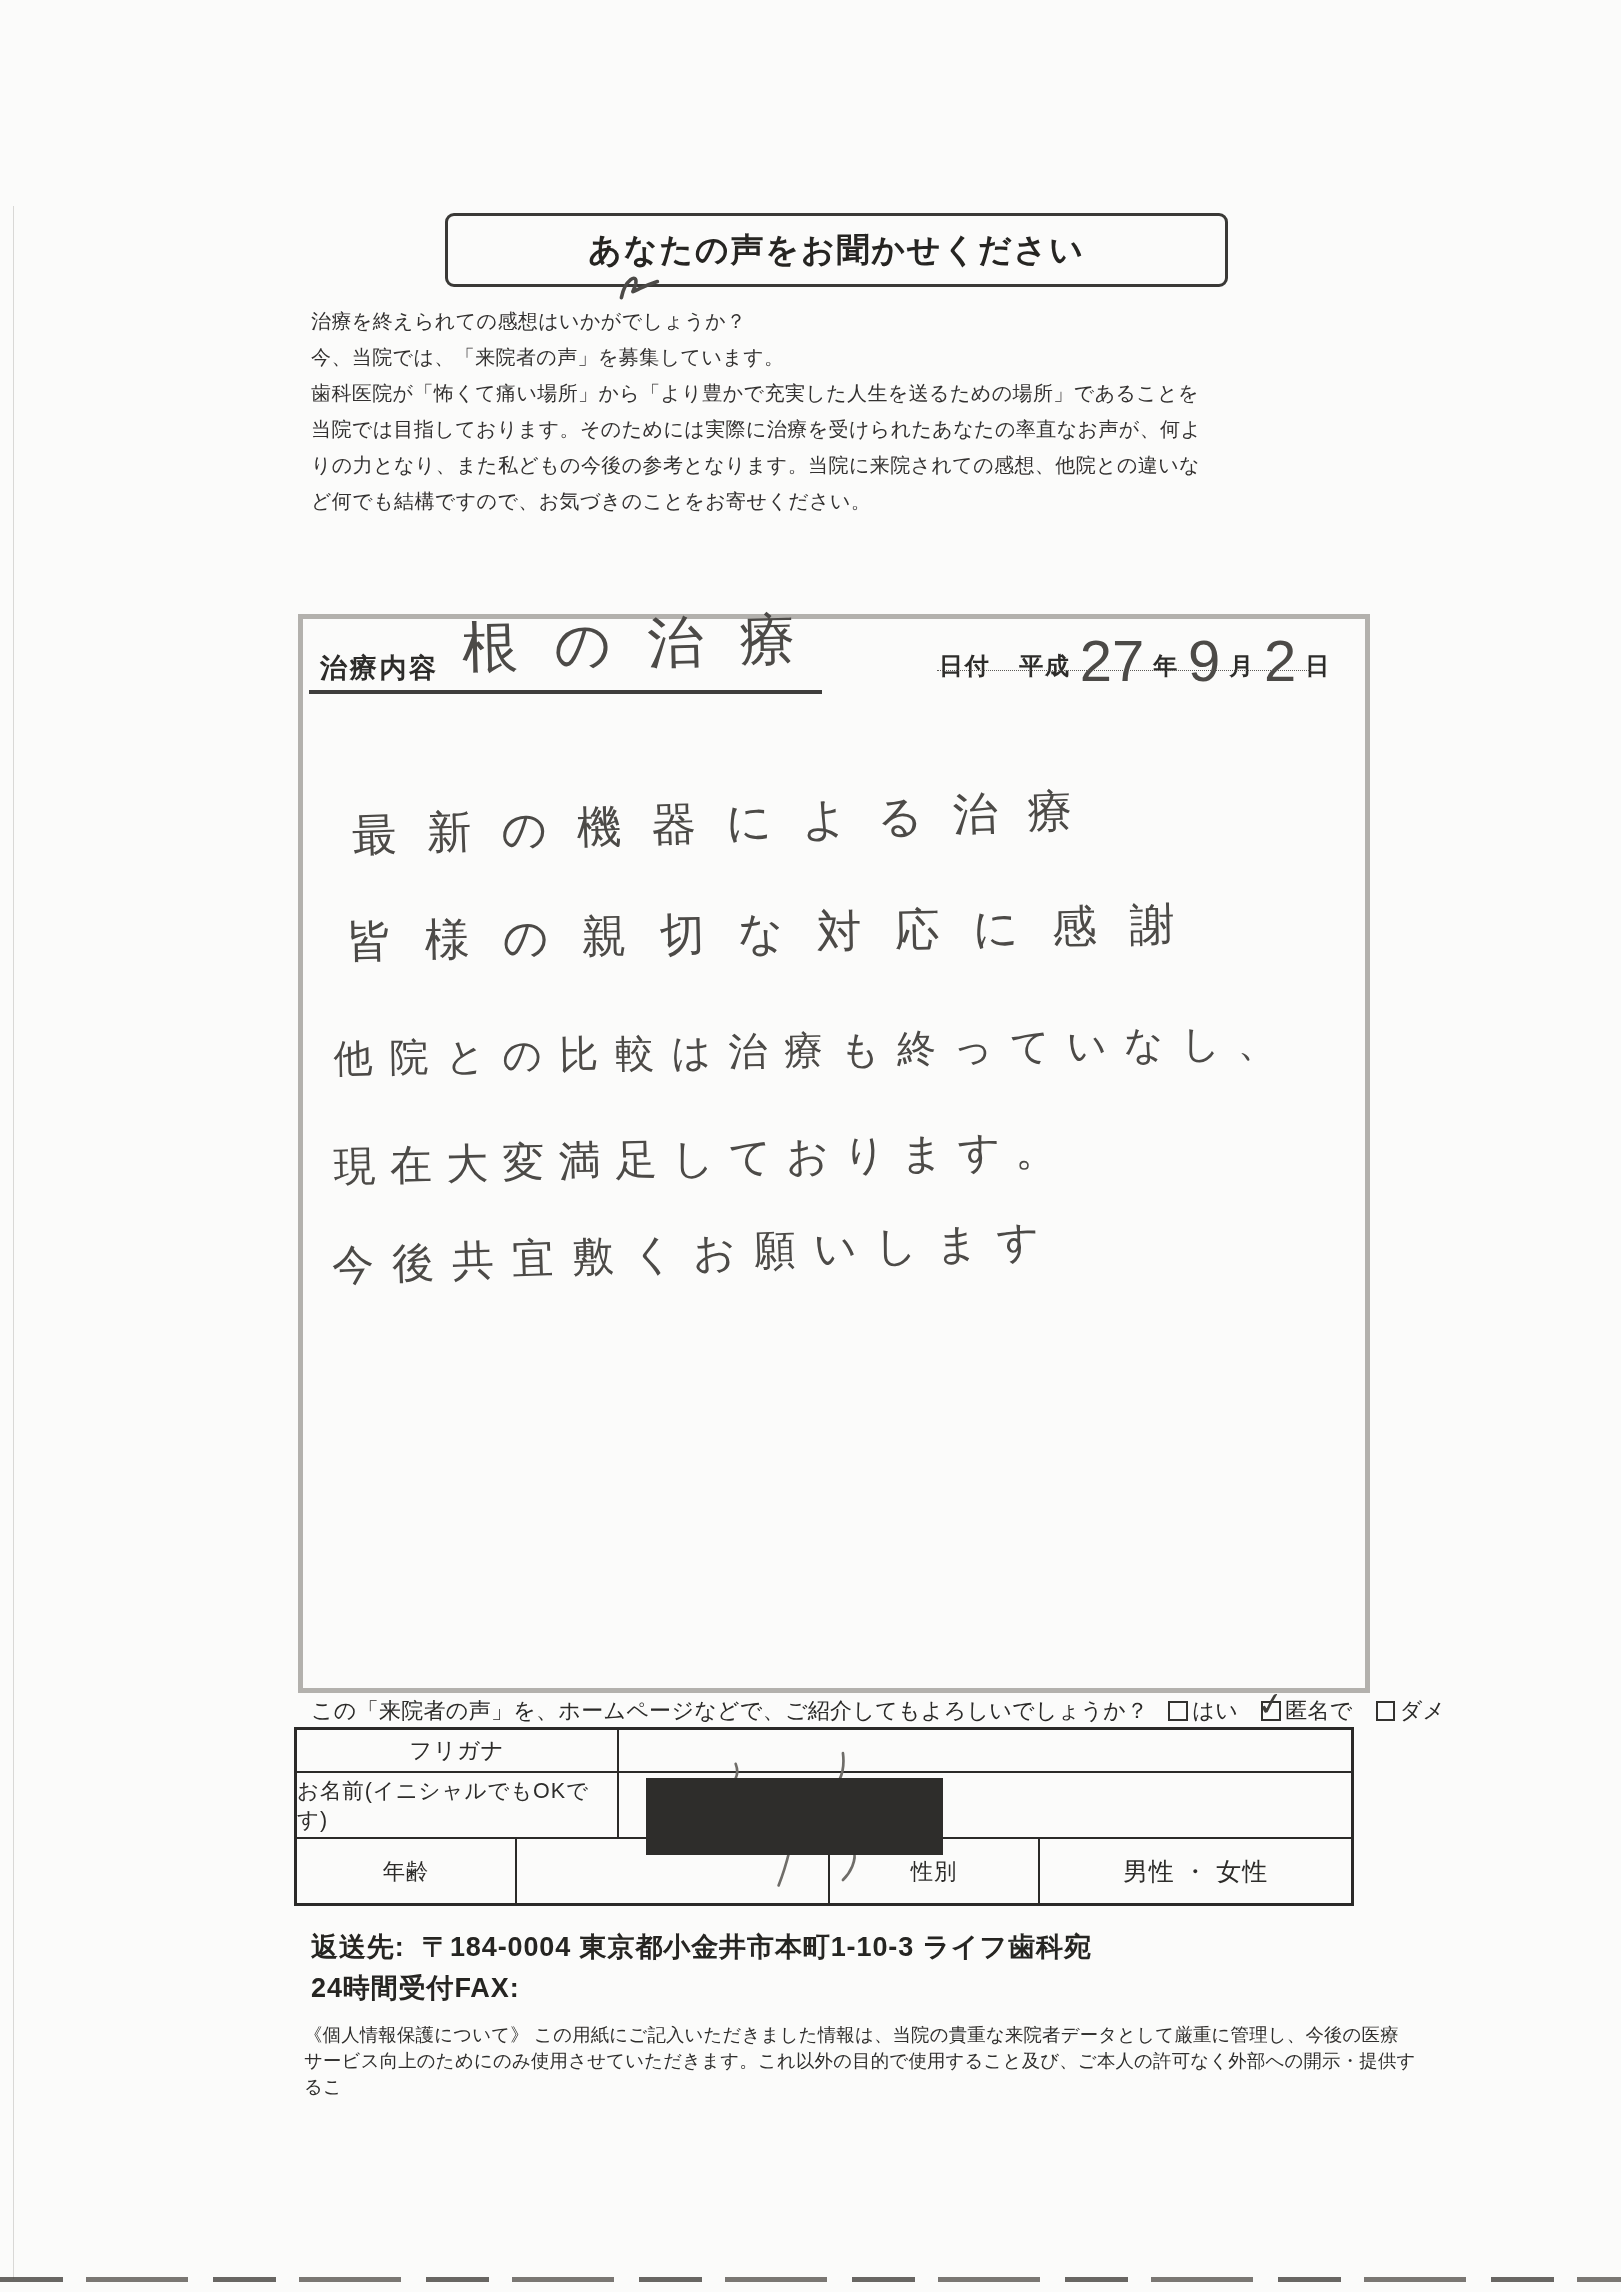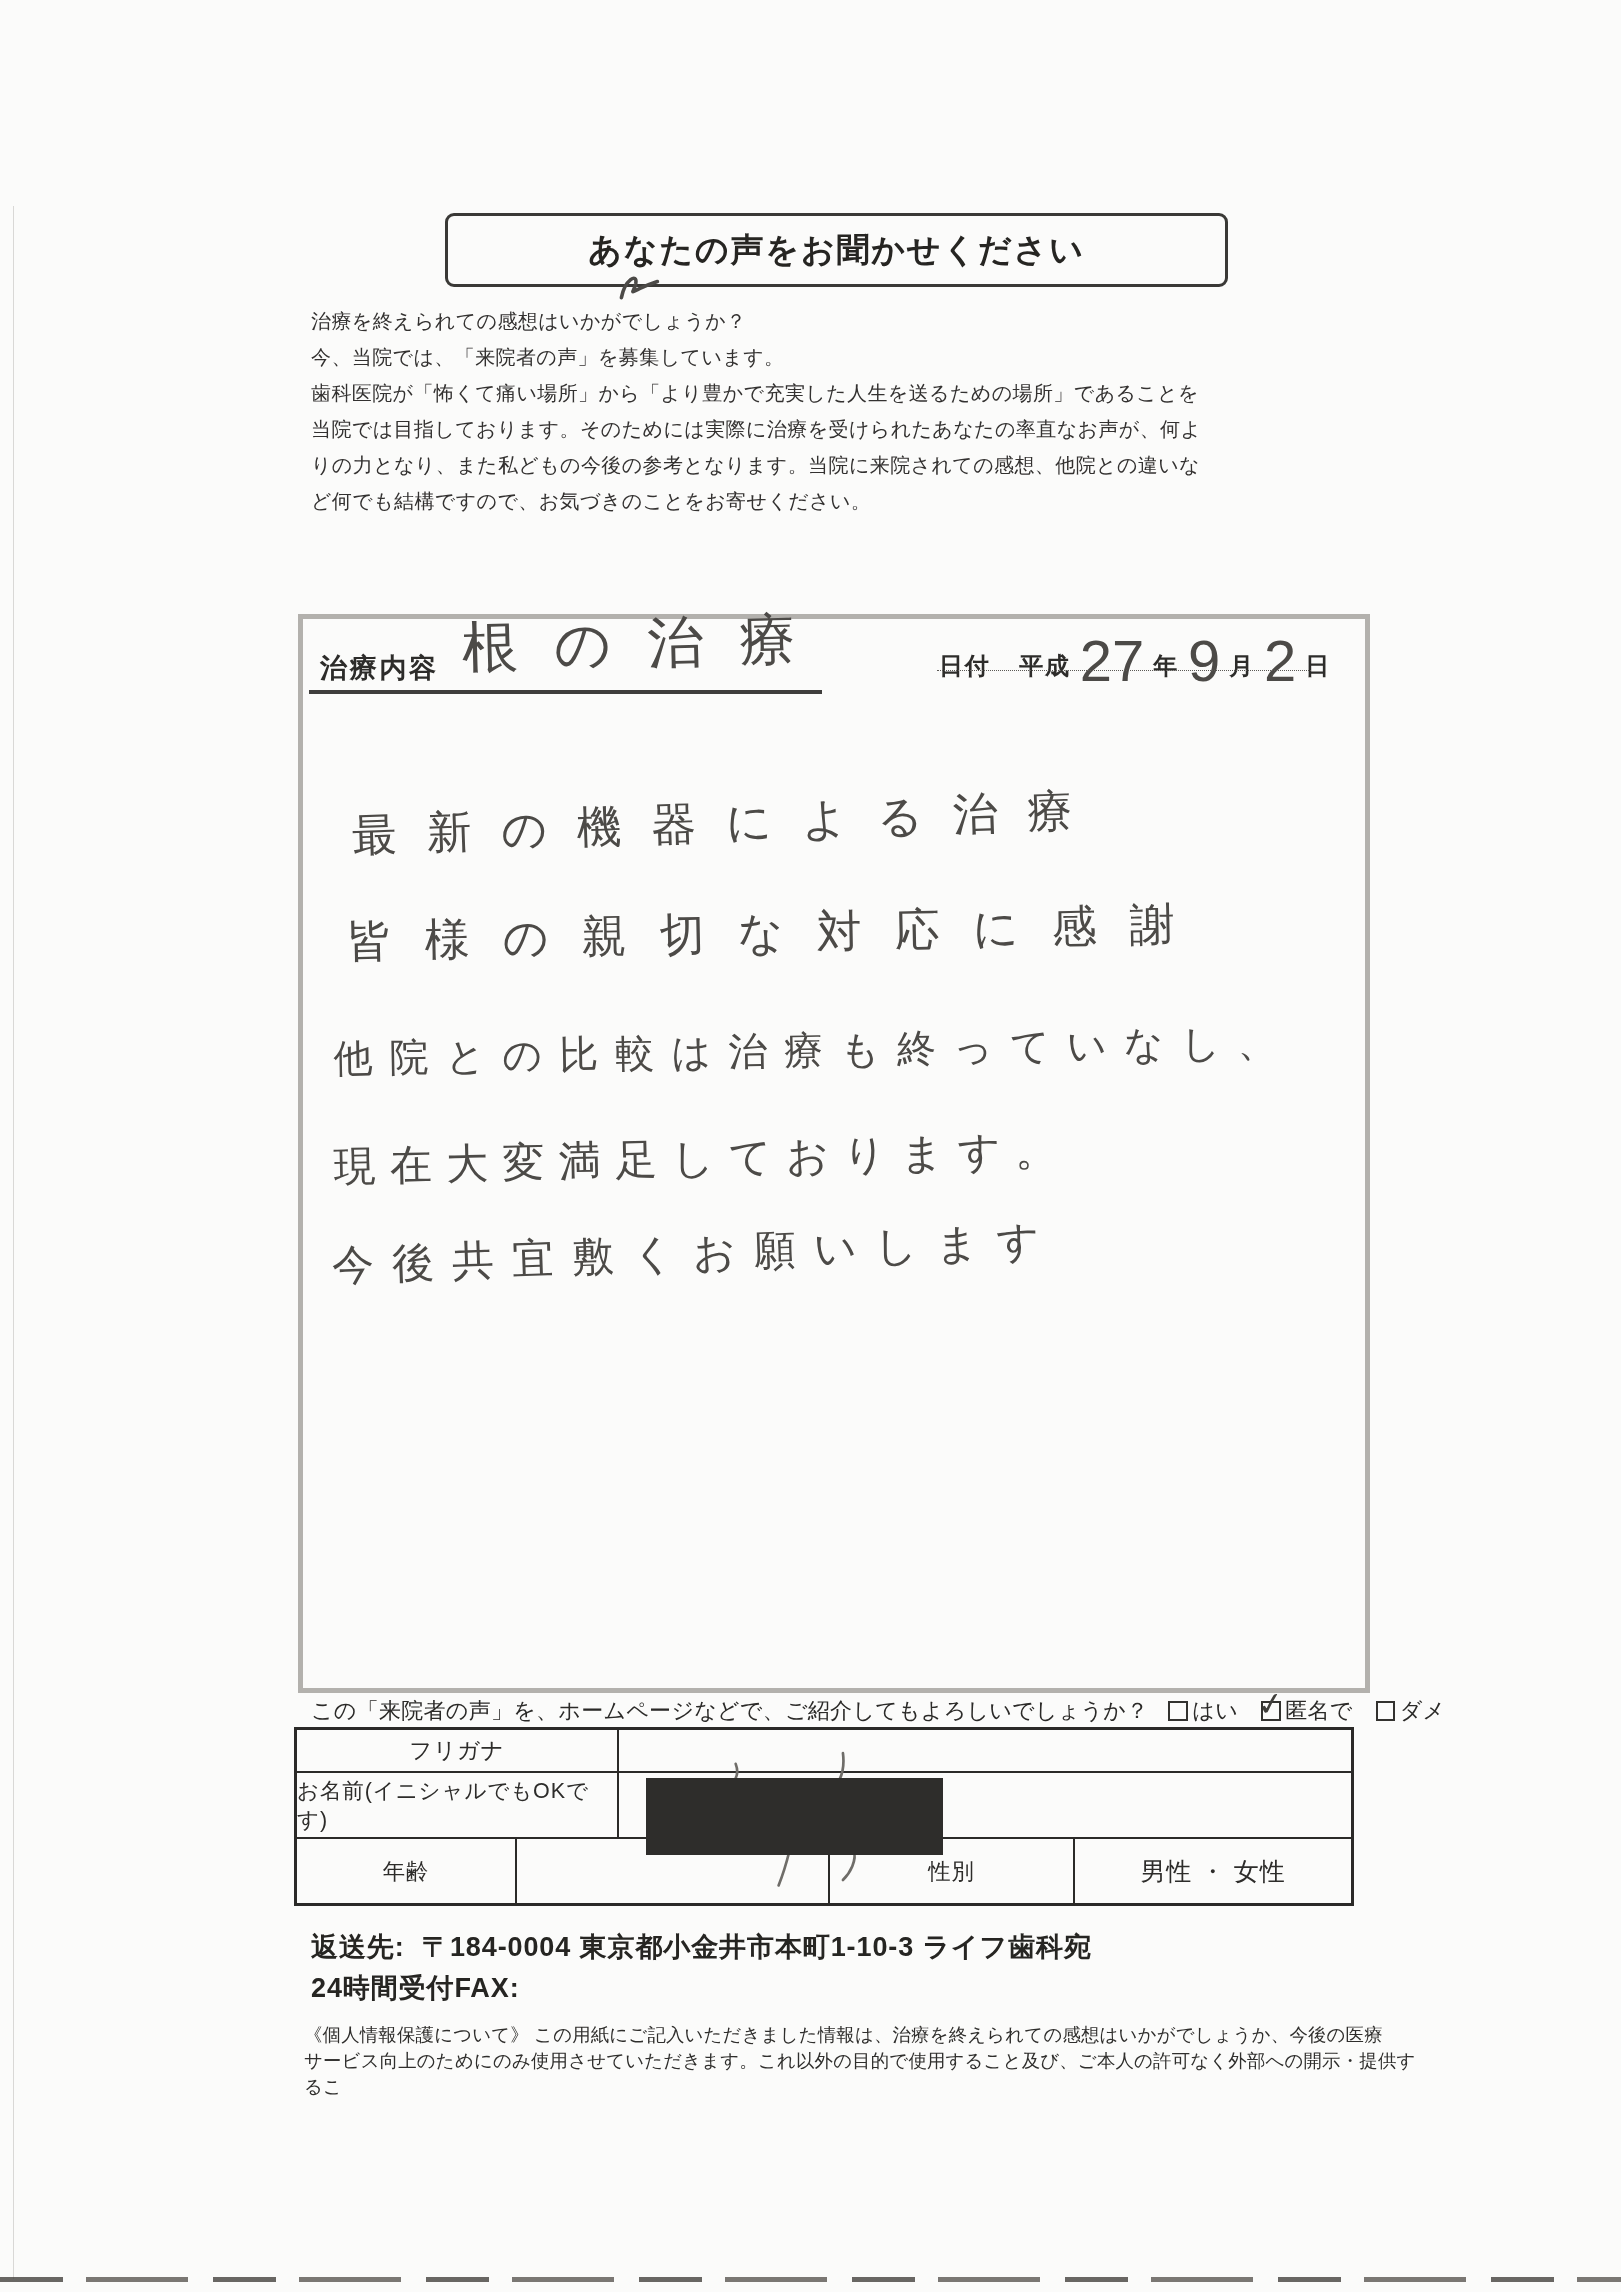--- a/index.html
+++ b/index.html
@@ -138,28 +138,28 @@
         <path d="M250 8 C252 24, 248 34, 246 38" fill="none" stroke="#6f6d69" stroke-width="3" stroke-linecap="round"></path>
         <path d="M130 20 C133 28, 131 34, 130 36" fill="none" stroke="#6f6d69" stroke-width="3" stroke-linecap="round"></path>
         <path d="M190 118 C186 134, 182 146, 178 156" fill="none" stroke="#6f6d69" stroke-width="3" stroke-linecap="round"></path>
         <path d="M262 116 C266 128, 258 142, 250 150" fill="none" stroke="#6f6d69" stroke-width="3" stroke-linecap="round"></path>
       </svg>
     </div>
   </div>
   <div class="trow r3">
     <div class="tcell" style="width:220px;">年齢</div>
     <div class="tcell" style="width:313px;"></div>
-    <div class="tcell" style="width:245px;">性別</div>
+    <div class="tcell" style="width:210px;">性別</div>
     <div class="tcell" style="flex:1;font-size:25px;">男性 ・ 女性</div>
   </div>
 </div>
 
 <div class="abs return-line">
   <span>返送先:</span>
   <span style="font-weight:600;margin-left:9px;">〒184-0004 東京都小金井市本町1-10-3 ライフ歯科宛</span>
 </div>
 <div class="abs fax-line">24時間受付FAX:</div>
 
 <div class="abs privacy">
-  <div>《個人情報保護について》 この用紙にご記入いただきました情報は、治療を終えられての感想はいかがでしょうか、今後の医療</div>
+  <div>《個人情報保護について》 この用紙にご記入いただきました情報は、当院の貴重な来院者データとして厳重に管理し、今後の医療</div>
   <div>サービス向上のためにのみ使用させていただきます。これ以外の目的で使用すること及び、ご本人の許可なく外部への開示・提供するこ</div>
 </div>
 
 
 </body></html>

